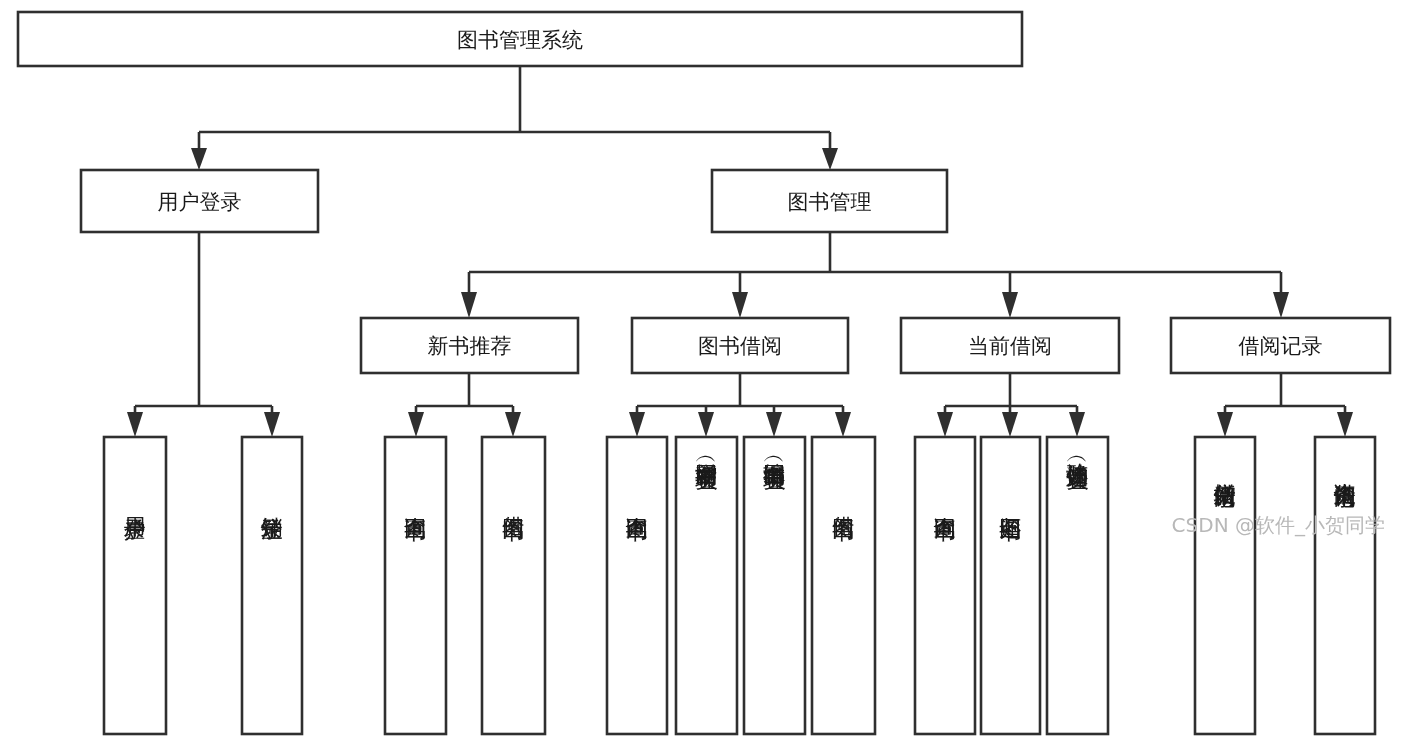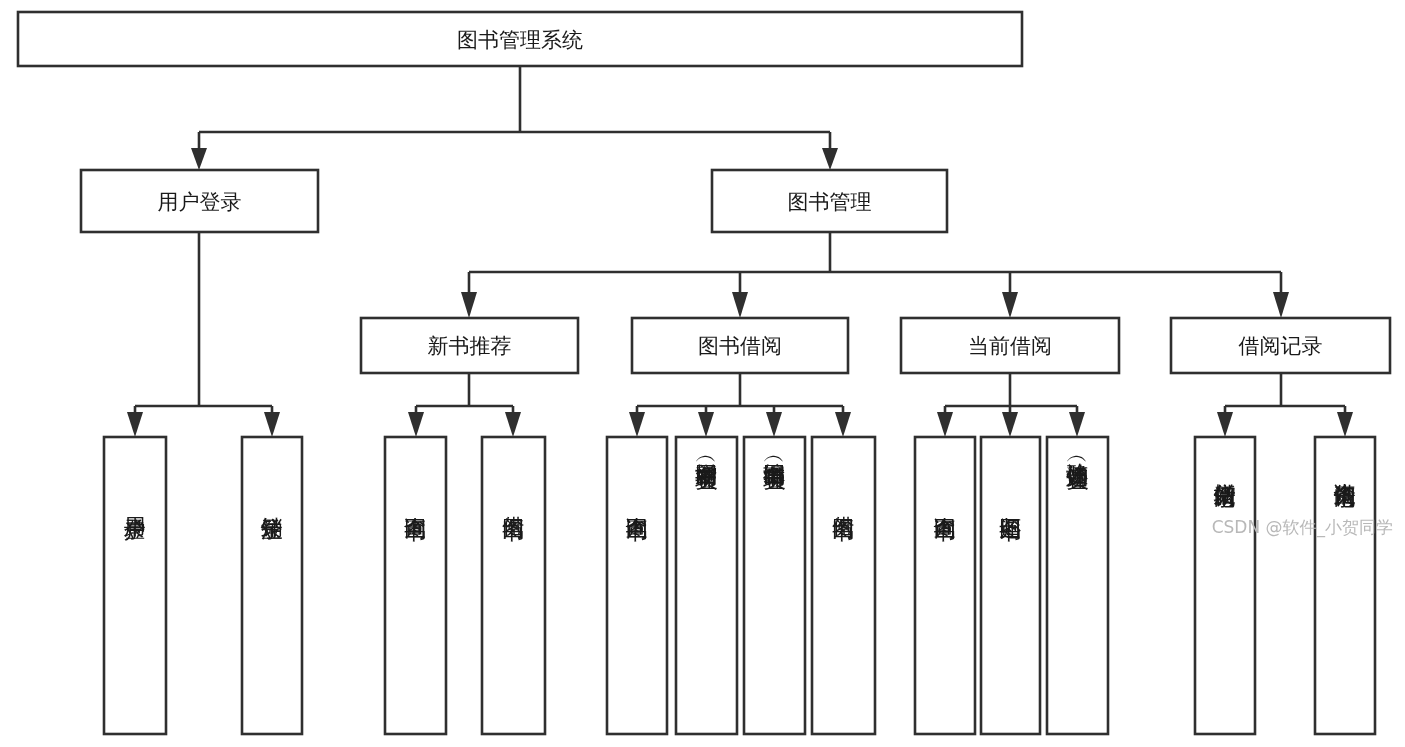--- a/index.html
+++ b/index.html
@@ -62,24 +62,24 @@
     font-family: "DejaVu Sans", "Liberation Sans", sans-serif;
     font-size: 22px;
     line-height: 1.06;
     letter-spacing: 1px;
     color: #1a1a1a;
     white-space: pre;
     text-align: center;
   }
   .watermark {
     position: absolute;
-    right: 12px;
+    right: 20px;
     bottom: 6px;
     font-family: "DejaVu Sans", "Liberation Sans", sans-serif;
-    font-size: 17px;
+    font-size: 20px;
     color: #b8b8b8;
     white-space: nowrap;
     pointer-events: none;
   }
 </style>
 </head>
 <body>
 
 <div id="diagram-root">
 

